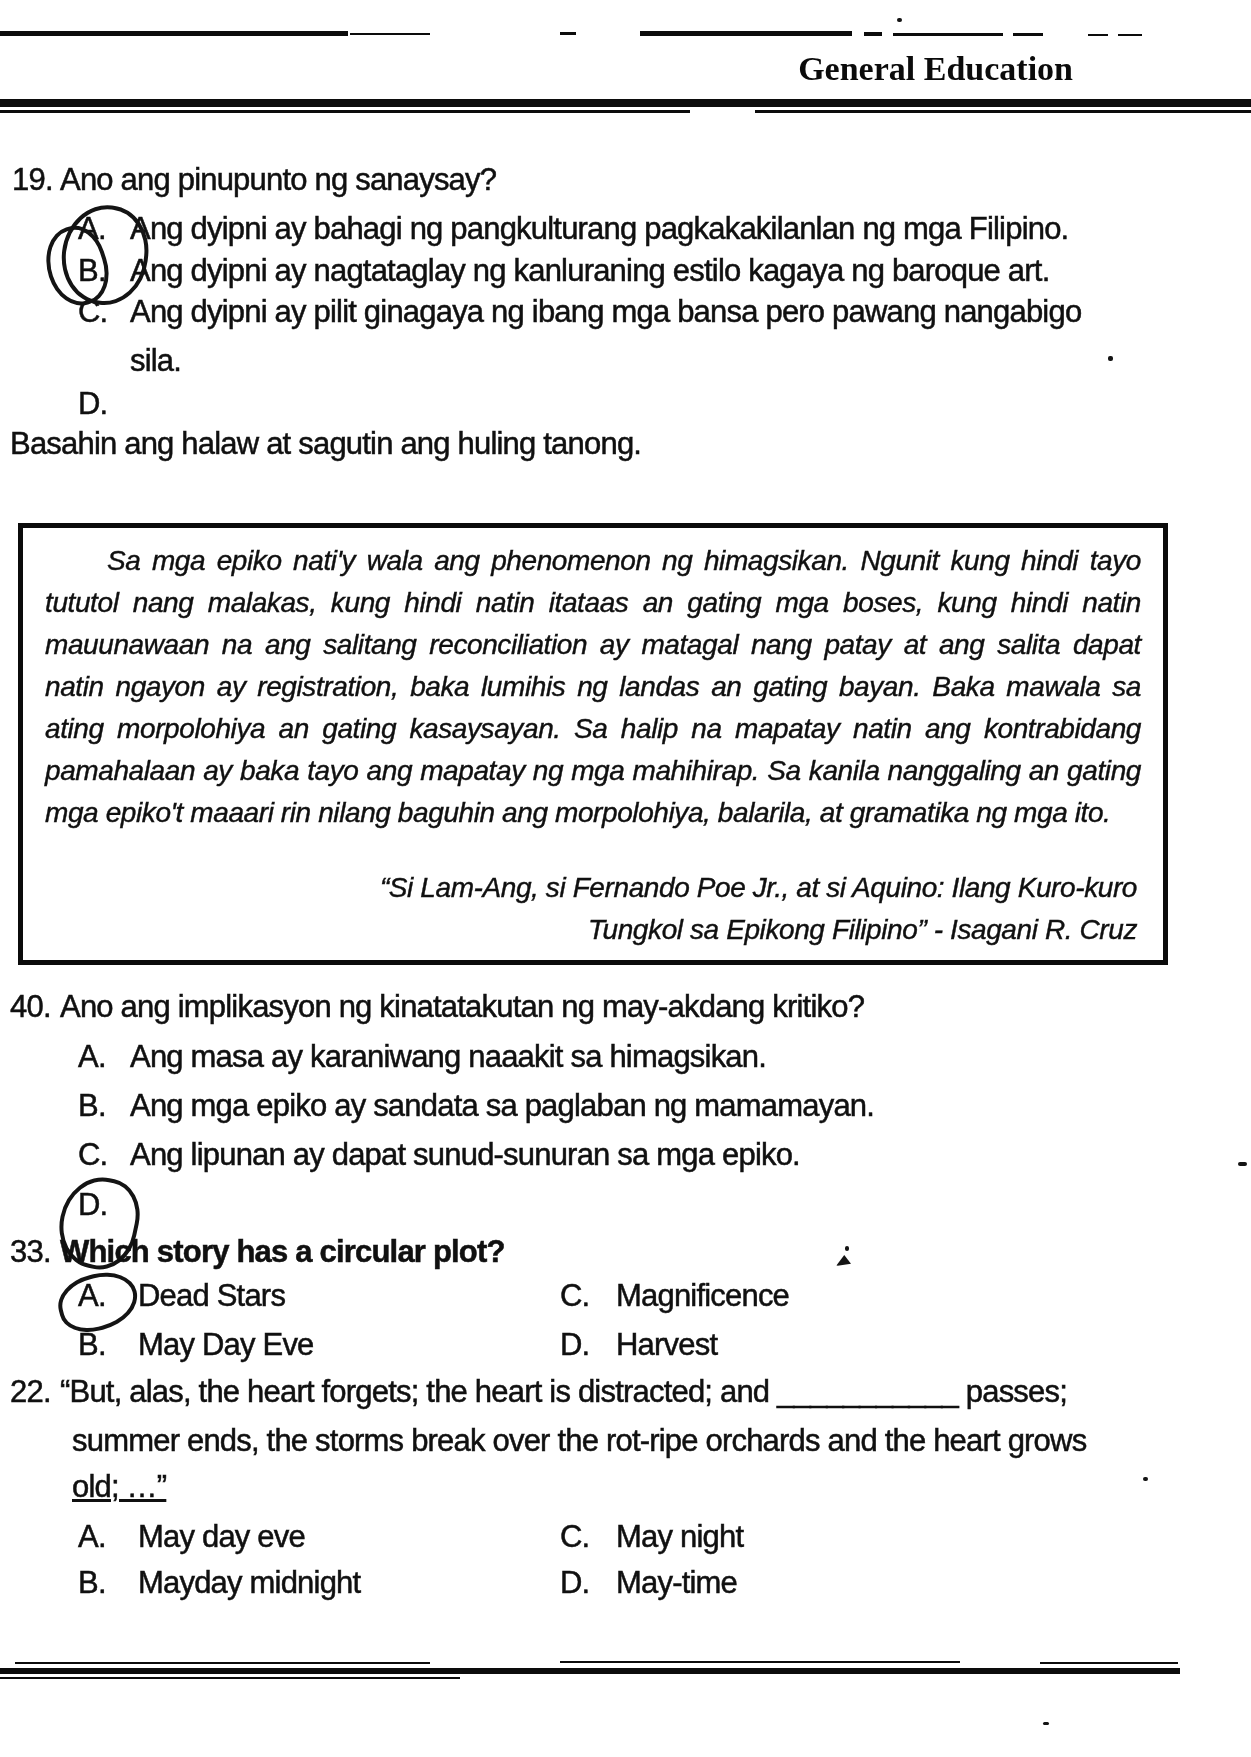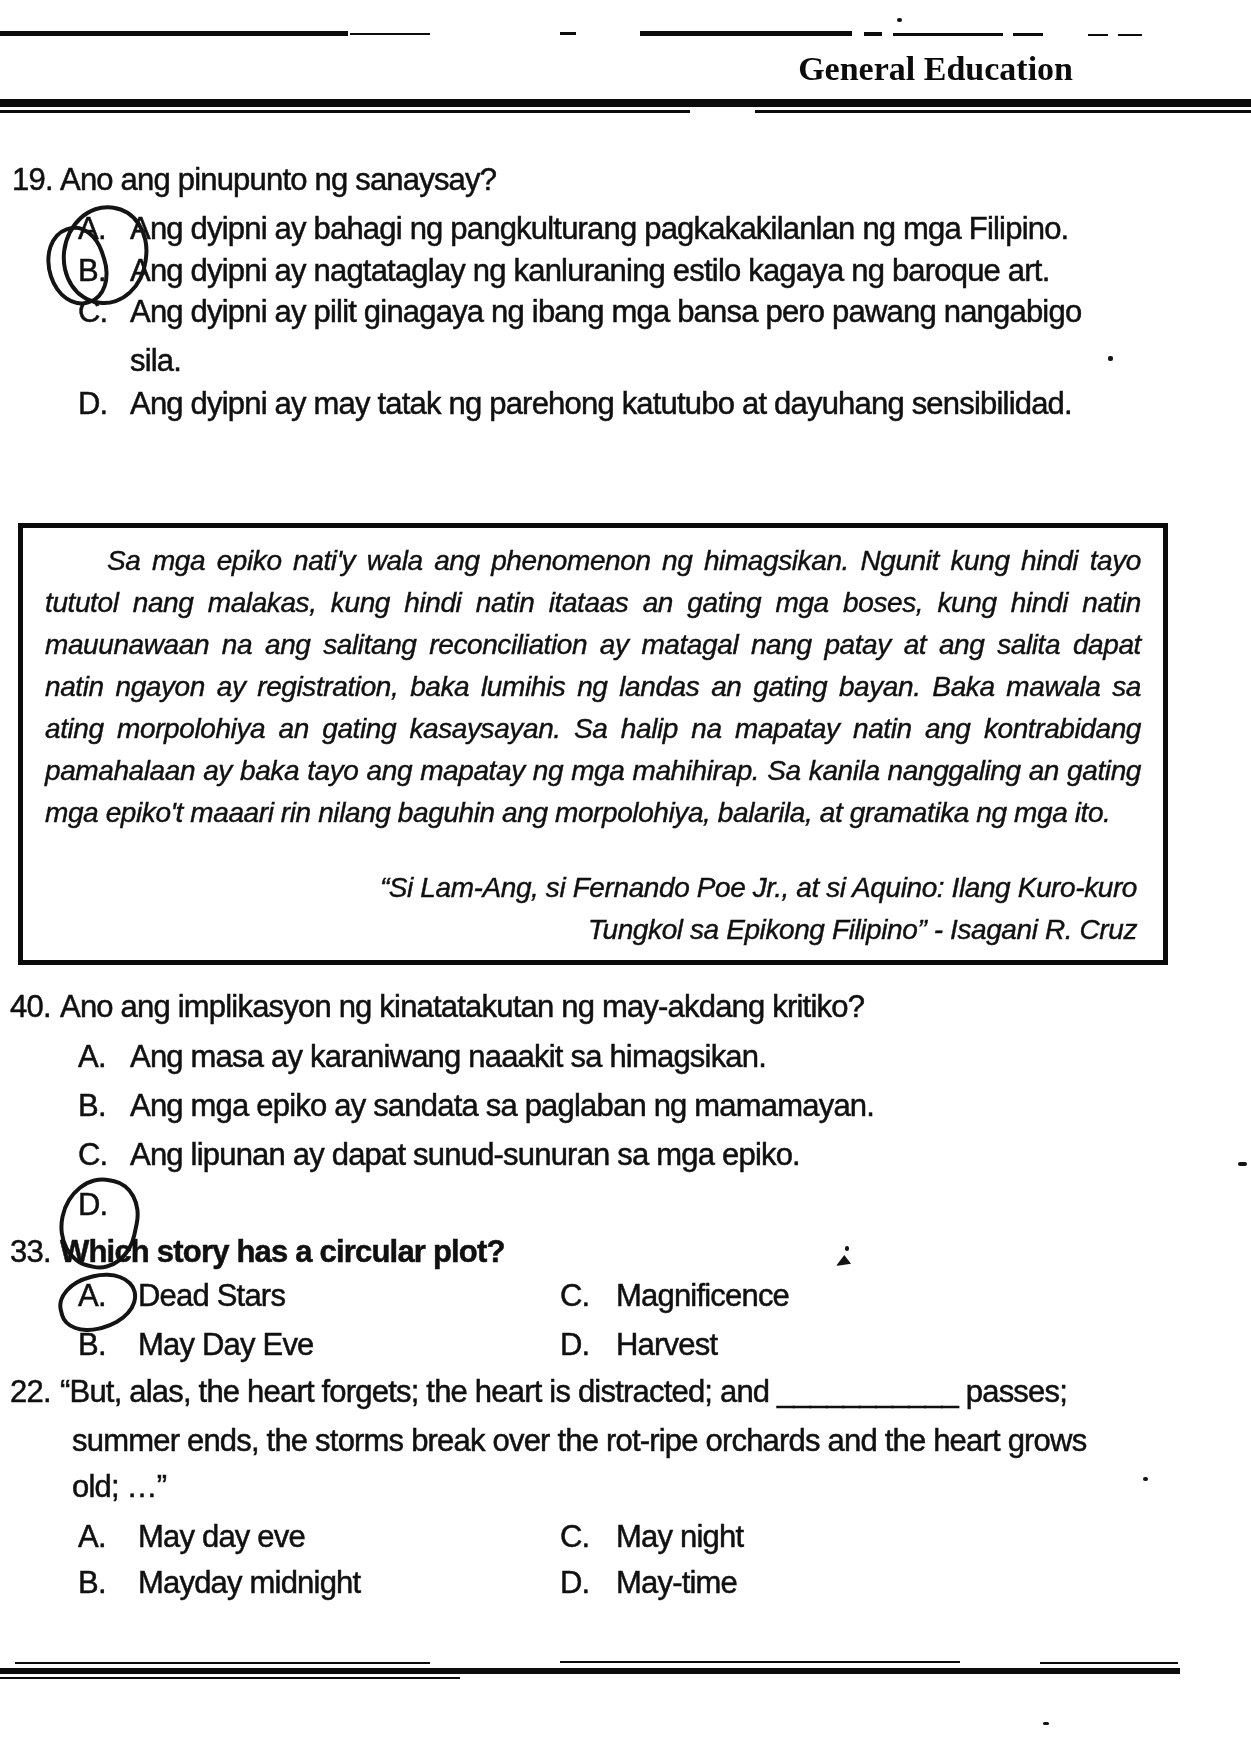--- a/index.html
+++ b/index.html
@@ -79,25 +79,25 @@
   <div class="sans" style="left:130px;top:212px;">Ang dyipni ay bahagi ng pangkulturang pagkakakilanlan ng mga Filipino.</div>
 
   <div class="sans" style="left:78px;top:254px;">B.</div>
   <div class="sans" style="left:130px;top:254px;">Ang dyipni ay nagtataglay ng kanluraning estilo kagaya ng baroque art.</div>
 
   <div class="sans" style="left:78px;top:295px;">C.</div>
   <div class="sans" style="left:130px;top:295px;">Ang dyipni ay pilit ginagaya ng ibang mga bansa pero pawang nangabigo</div>
   <div class="sans" style="left:130px;top:344px;">sila.</div>
 
   <div class="sans" style="left:78px;top:387px;">D.</div>
-  <div class="sans" style="left:130px;top:387px;">Ang dyipni ay may tatak ng parehong katutubo at dayuhang sensibilidad.</div>
 
   <div class="circle" style="left:62px;top:205px;width:78px;height:92px;transform:rotate(7deg);border-radius:52% 48% 50% 50%;"></div>
   <div class="circle" style="left:47px;top:226px;width:52px;height:72px;transform:rotate(-18deg);border-radius:55% 45% 50% 50%;"></div>
 
+  <div class="sans" style="left:10px;top:427px;">Basahin ang halaw at sagutin ang huling tanong.</div>
 
   <div id="passage-box">
     <div id="passage-text">Sa mga epiko nati'y wala ang phenomenon ng himagsikan. Ngunit kung hindi tayo tututol nang malakas, kung hindi natin itataas an gating mga boses, kung hindi natin mauunawaan na ang salitang reconciliation ay matagal nang patay at ang salita dapat natin ngayon ay registration, baka lumihis ng landas an gating bayan. Baka mawala sa ating morpolohiya an gating kasaysayan. Sa halip na mapatay natin ang kontrabidang pamahalaan ay baka tayo ang mapatay ng mga mahihirap. Sa kanila nanggaling an gating mga epiko't maaari rin nilang baguhin ang morpolohiya, balarila, at gramatika ng mga ito.</div>
     <div class="attr" style="top:344px;">“Si Lam-Ang, si Fernando Poe Jr., at si Aquino: Ilang Kuro-kuro</div>
     <div class="attr" style="top:386px;">Tungkol sa Epikong Filipino” - Isagani R. Cruz</div>
   </div>
 
   <div class="sans" style="left:10px;top:990px;">40.</div>
   <div class="sans" style="left:60px;top:990px;">Ano ang implikasyon ng kinatatakutan ng may-akdang kritiko?</div>
 
@@ -125,21 +125,21 @@
   <div class="sans" style="left:78px;top:1328px;">B.</div>
   <div class="sans" style="left:138px;top:1328px;">May Day Eve</div>
   <div class="sans" style="left:560px;top:1328px;">D.</div>
   <div class="sans" style="left:616px;top:1328px;">Harvest</div>
 
   <div class="circle" style="left:58px;top:1274px;width:72px;height:48px;transform:rotate(-14deg);border-radius:50% 50% 55% 45%;"></div>
 
   <div class="sans" style="left:10px;top:1375px;">22.</div>
   <div class="sans" style="left:72px;top:1424px;">summer ends, the storms break over the rot-ripe orchards and the heart grows</div>
   <div class="sans" style="left:60px;top:1375px;">“But, alas, the heart forgets; the heart is distracted; and ___________ passes;</div>
-  <div class="sans" style="left:72px;top:1470px;">old; …”</div>
+  <div class="sans" style="left:72px;top:1470px;text-decoration:underline;">old; …”</div>
 
   <div class="sans" style="left:78px;top:1520px;">A.</div>
   <div class="sans" style="left:138px;top:1520px;">May day eve</div>
   <div class="sans" style="left:560px;top:1520px;">C.</div>
   <div class="sans" style="left:616px;top:1520px;">May night</div>
 
   <div class="sans" style="left:78px;top:1566px;">B.</div>
   <div class="sans" style="left:138px;top:1566px;">Mayday midnight</div>
   <div class="sans" style="left:560px;top:1566px;">D.</div>
   <div class="sans" style="left:616px;top:1566px;">May-time</div>

